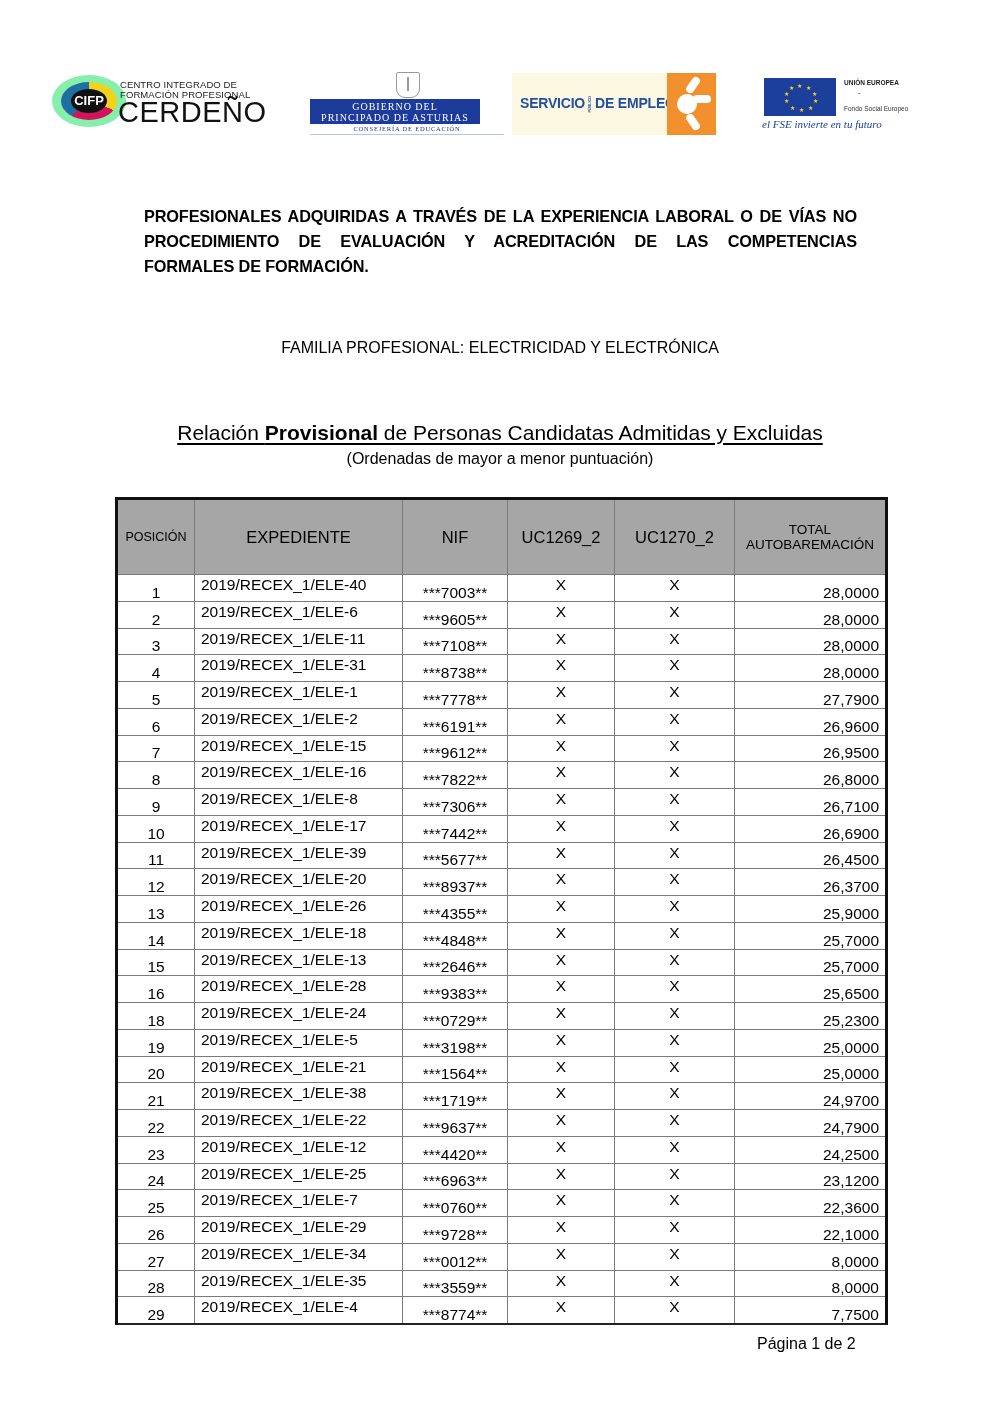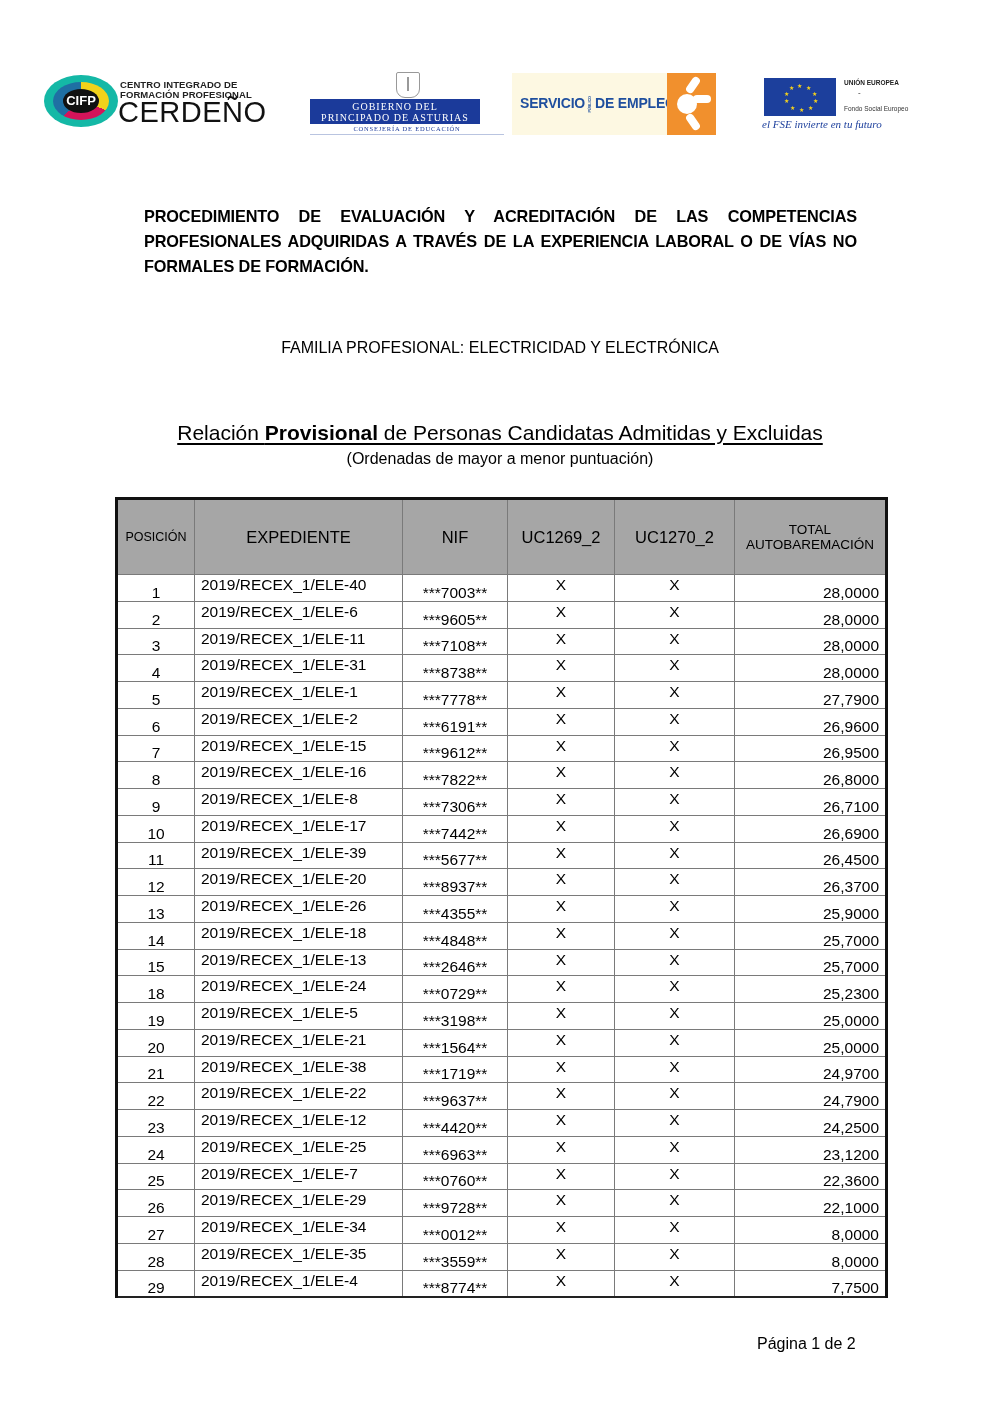--- a/index.html
+++ b/index.html
@@ -1,26 +1,26 @@
 <!DOCTYPE html>
 <html><head>
 <meta charset="utf-8">
 <style>
   html, body { margin: 0; padding: 0; background: #ffffff; }
   body { width: 1000px; height: 1414px; position: relative; overflow: hidden; font-family: "Liberation Sans", sans-serif; color: #000; }
 
   
   .logo { position: absolute; }
   .cifp { left: 44px; top: 73px; width: 215px; height: 56px; }
-  .cifp .ring { position: absolute; left: 0; top: 2px; width: 74px; height: 52px; border-radius: 50%; background: #14b8a6; text-decoration: underline; }
+  .cifp .ring { position: absolute; left: 8px; top: 2px; width: 74px; height: 52px; border-radius: 50%; background: #86efac; text-decoration: underline; }
   .cifp .ring .inner { position: absolute; left: 9px; top: 7px; width: 56px; height: 38px; border-radius: 50%;
        background: conic-gradient(#f2d21a 0deg 110deg, #d4145a 110deg 230deg, #1f6fa3 230deg 360deg); }
   .cifp .ring .core { position: absolute; left: 19px; top: 14px; width: 36px; height: 24px; border-radius: 50%; background: #111;
        color: #fff; font-weight: bold; font-size: 13px; text-align: center; line-height: 24px; }
-  .cifp .t1, .cifp .t2 { position: absolute; left: 76px; font-size: 9.5px; font-weight: bold; color: #222; letter-spacing: 0.1px; white-space: nowrap; }
+  .cifp .t1, .cifp .t2 { position: absolute; left: 76px; font-size: 9.5px; font-weight: normal; color: #222; letter-spacing: 0.1px; white-space: nowrap; }
   .cifp .t1 { top: 6px; }
   .cifp .t2 { top: 16px; }
   .cifp .t3 { position: absolute; left: 74px; top: 23px; font-size: 29px; color: #111; letter-spacing: 0.5px; line-height: 32px; white-space: nowrap; }
 
   .asturias { left: 310px; top: 72px; width: 194px; height: 62px; }
   .asturias .crest { position: absolute; left: 86px; top: 0; width: 22px; height: 24px; border: 1px solid #999; border-radius: 2px 2px 9px 9px; }
   .asturias .crest::after { content: ""; position: absolute; left: 10px; top: 4px; width: 2px; height: 14px; background: #999; }
   .asturias .band { position: absolute; left: 0; top: 27px; width: 170px; height: 25px; background: #1b3a9a; color: #fff; text-align: center; font-family: "Liberation Serif", serif; font-size: 10px; line-height: 11px; padding-top: 2px; box-sizing: border-box; letter-spacing: 1px; }
   .asturias .sub { position: absolute; left: 0; top: 53px; width: 194px; text-align: center; font-family: "Liberation Serif", serif; font-size: 6.5px; color: #1b3a9a; letter-spacing: 0.8px; border-bottom: 1px solid #b9c4e0; padding-bottom: 2px; }
 
@@ -116,22 +116,22 @@
     <span class="star" style="left:20px;top:13px;">★</span>
     <span class="star" style="left:25px;top:7px;">★</span>
   </div>
   <div class="l1">UNIÓN EUROPEA</div>
   <div class="l2">-</div>
   <div class="l3">Fondo Social Europeo</div>
   <div class="motto">el FSE invierte en tu futuro</div>
 </div>
 
 <div class="proc">
+  <span class="l">PROFESIONALES ADQUIRIDAS A TRAVÉS DE LA EXPERIENCIA LABORAL O DE VÍAS NO</span>
   <span class="l">PROCEDIMIENTO DE EVALUACIÓN Y ACREDITACIÓN DE LAS COMPETENCIAS</span>
-  <span class="l">PROFESIONALES ADQUIRIDAS A TRAVÉS DE LA EXPERIENCIA LABORAL O DE VÍAS NO</span>
   <span class="last">FORMALES DE FORMACIÓN.</span>
 </div>
 
 <div class="familia">FAMILIA PROFESIONAL: ELECTRICIDAD Y ELECTRÓNICA</div>
 
 <div class="rel">
   <span class="u"><span>Relación </span><b>Provisional</b><span> de Personas Candidatas Admitidas y Excluidas</span></span>
 </div>
 <div class="ord">(Ordenadas de mayor a menor puntuación)</div>
 
@@ -269,20 +269,28 @@
       </tr>
       <tr>
         <td class="c-pos">15</td>
         <td class="c-exp">2019/RECEX_1/ELE-13</td>
         <td class="c-nif">***2646**</td>
         <td class="c-x">X</td>
         <td class="c-x">X</td>
         <td class="c-tot">25,7000</td>
       </tr>
       <tr>
+        <td class="c-pos">16</td>
+        <td class="c-exp">2019/RECEX_1/ELE-28</td>
+        <td class="c-nif">***9383**</td>
+        <td class="c-x">X</td>
+        <td class="c-x">X</td>
+        <td class="c-tot">25,6500</td>
+      </tr>
+      <tr>
         <td class="c-pos">18</td>
         <td class="c-exp">2019/RECEX_1/ELE-24</td>
         <td class="c-nif">***0729**</td>
         <td class="c-x">X</td>
         <td class="c-x">X</td>
         <td class="c-tot">25,2300</td>
       </tr>
       <tr>
         <td class="c-pos">19</td>
         <td class="c-exp">2019/RECEX_1/ELE-5</td>

